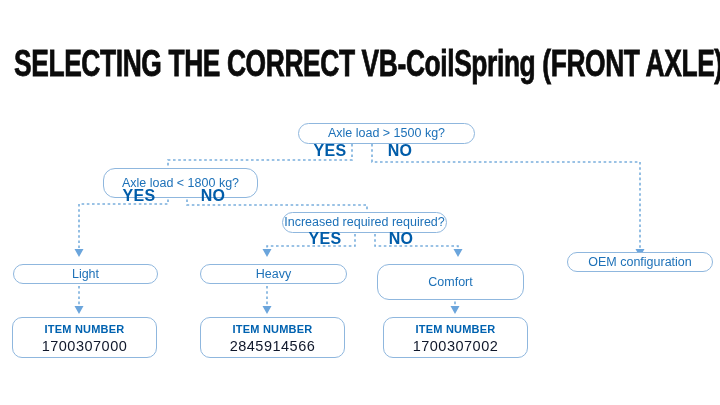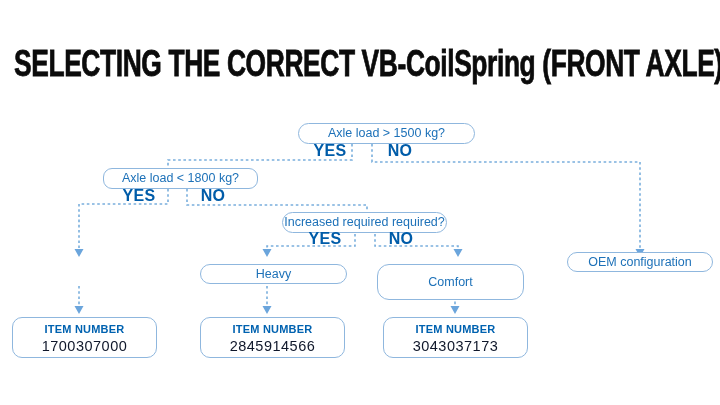--- a/index.html
+++ b/index.html
@@ -78,48 +78,51 @@
       <polygon points="450.5,306 459.5,306 455,314"></polygon>
     </g>
   </svg>
 
   <div class="pill" style="left:298px;top:123px;width:177px;height:21px;">
     <span>Axle load &gt; 1500 kg?</span>
   </div>
   <span class="yn-label" style="left:330px;top:151px;">YES</span>
   <span class="yn-label" style="left:400px;top:151px;">NO</span>
 
-  <div class="pill" style="left:103px;top:168px;width:155px;height:21px;border-radius:9px;">
+  <div class="pill" style="left:103px;top:168px;width:155px;height:30px;">
     <span>Axle load &lt; 1800 kg?</span>
   </div>
   <span class="yn-label" style="left:139px;top:196px;">YES</span>
   <span class="yn-label" style="left:213px;top:196px;">NO</span>
 
   <div class="pill" style="left:282px;top:212px;width:165px;height:21px;">
     <span>Increased required required?</span>
   </div>
   <span class="yn-label" style="left:325px;top:239px;">YES</span>
   <span class="yn-label" style="left:401px;top:239px;">NO</span>
 
+  <div class="pill" style="left:13px;top:264px;width:145px;height:20px;">
+    <span>Light</span>
+  </div>
   <div class="pill" style="left:200px;top:264px;width:147px;height:20px;">
     <span>Heavy</span>
   </div>
   <div class="pill" style="left:377px;top:264px;width:147px;height:36px;">
     <span>Comfort</span>
   </div>
   <div class="pill" style="left:567px;top:252px;width:146px;height:20px;">
     <span>OEM configuration</span>
   </div>
 
   <div class="item-box" style="left:12px;top:317px;width:145px;height:41px;">
     <span class="item-label">ITEM NUMBER</span>
     <span class="item-number">1700307000</span>
   </div>
   <div class="item-box" style="left:200px;top:317px;width:145px;height:41px;">
     <span class="item-label">ITEM NUMBER</span>
     <span class="item-number">2845914566</span>
   </div>
   <div class="item-box" style="left:383px;top:317px;width:145px;height:41px;">
     <span class="item-label">ITEM NUMBER</span>
-    <span class="item-number">3043037173</span>
+    <span class="item-number">1700307002</span>
   </div>
 
 </div>
 
 </body></html>

